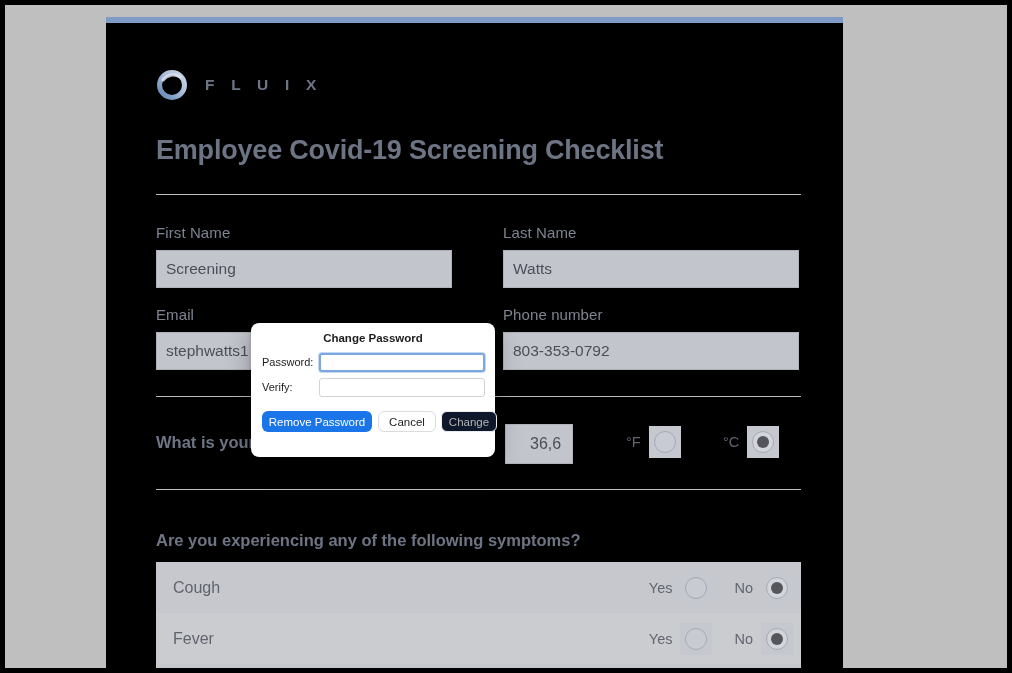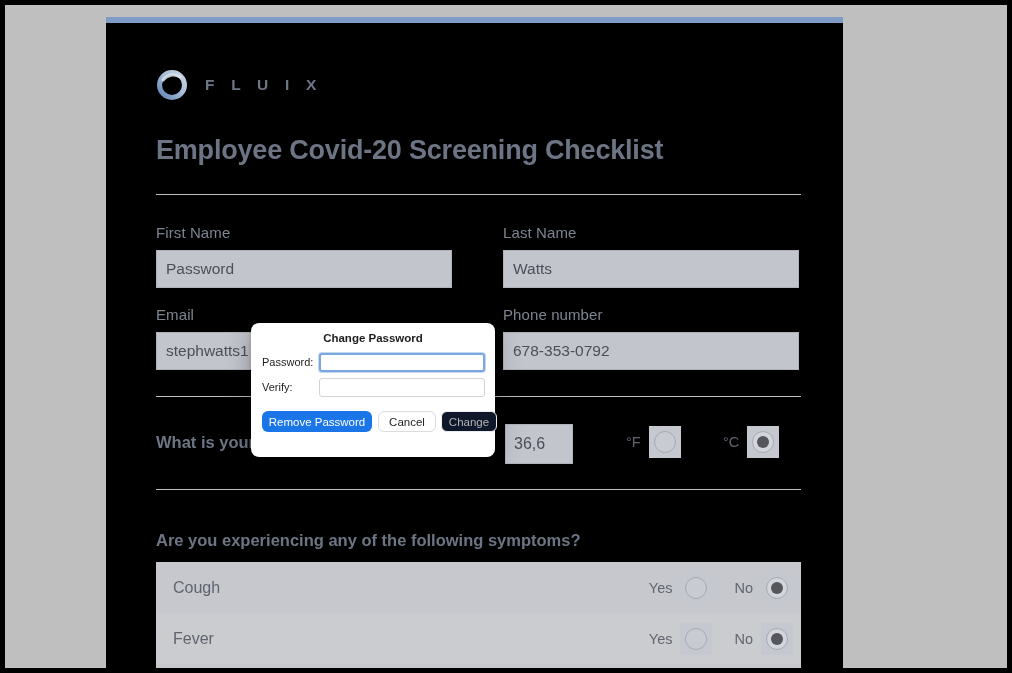--- a/index.html
+++ b/index.html
@@ -135,21 +135,21 @@
   }
   #temp-input {
     position: absolute;
     left: 349px; top: 3px;
     width: 68px; height: 40px;
     box-sizing: border-box;
     background: #c3c5cd;
     border: 1px solid #b0b2ba;
     display: flex;
     align-items: center;
-    padding-left: 8px;
+    padding-left: 24px;
     font-size: 16px;
     color: #4b4f58;
   }
   .unit-opt {
     position: absolute;
     top: 5px;
     display: flex;
     align-items: center;
     gap: 8px;
   }
@@ -331,44 +331,44 @@
                 <stop offset="45%" stop-color="#a9bdd8"></stop>
                 <stop offset="100%" stop-color="#5f84b4"></stop>
               </linearGradient>
             </defs>
             <circle cx="16" cy="16" r="12.5" fill="none" stroke="url(#ringgrad)" stroke-width="5"></circle>
             <path d="M7 11 A12.5 12.5 0 0 1 24 8" fill="none" stroke="#dde5f0" stroke-width="3.2" stroke-linecap="round" opacity="0.85"></path>
           </svg>
           <div id="brand-word">F L U I X</div>
         </div>
 
-        <div id="doc-title">Employee Covid-20 Screening Checklist</div>
+        <div id="doc-title">Employee Covid-19 Screening Checklist</div>
 
         <div class="divider" id="div-1"></div>
         <div class="divider" id="div-2"></div>
         <div class="divider" id="div-3"></div>
 
         <div class="field col-left row-1">
           <div class="field-label">First Name</div>
-          <div class="field-input">Password</div>
+          <div class="field-input">Screening</div>
         </div>
 
         <div class="field col-right row-1">
           <div class="field-label">Last Name</div>
           <div class="field-input">Watts</div>
         </div>
 
         <div class="field col-left row-2">
           <div class="field-label">Email</div>
           <div class="field-input">stephwatts1</div>
         </div>
 
         <div class="field col-right row-2">
           <div class="field-label">Phone number</div>
-          <div class="field-input">678-353-0792</div>
+          <div class="field-input">803-353-0792</div>
         </div>
 
         <div id="temp-row">
           <div id="temp-question">What is your current temperature?</div>
           <div id="temp-input">36,6</div>
 
           <div class="unit-opt" id="unit-f">
             <span class="unit-label">°F</span>
             <span class="radio-box">
               <span class="radio-circle"></span>

